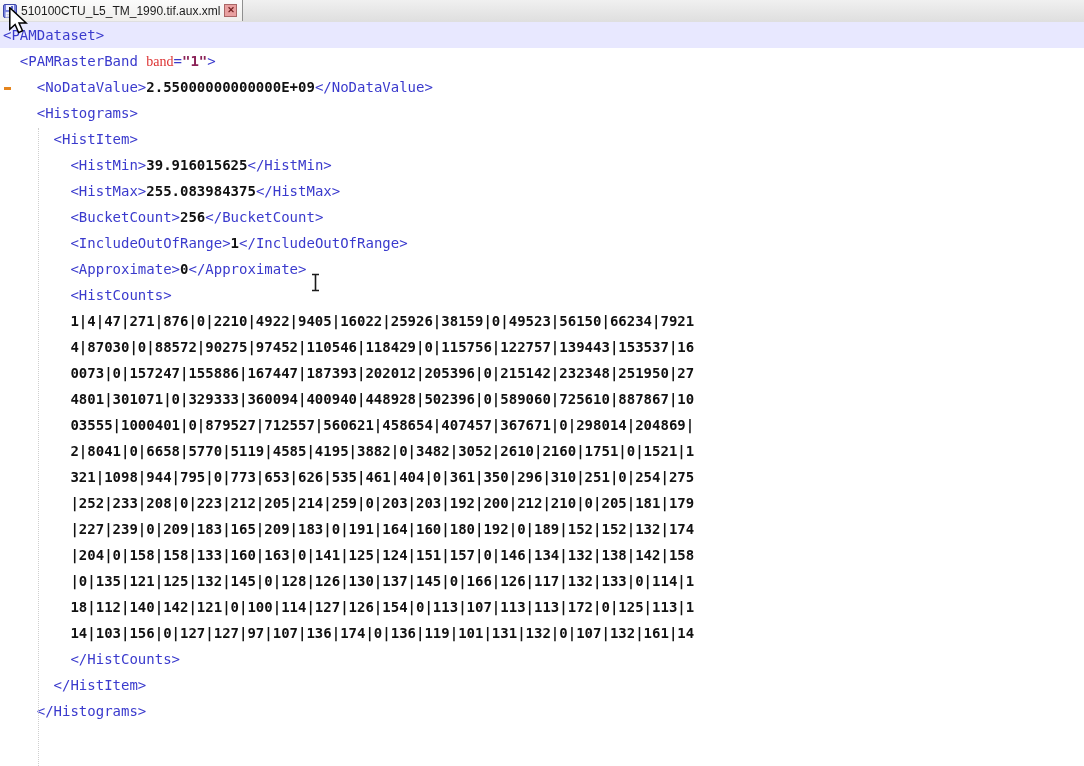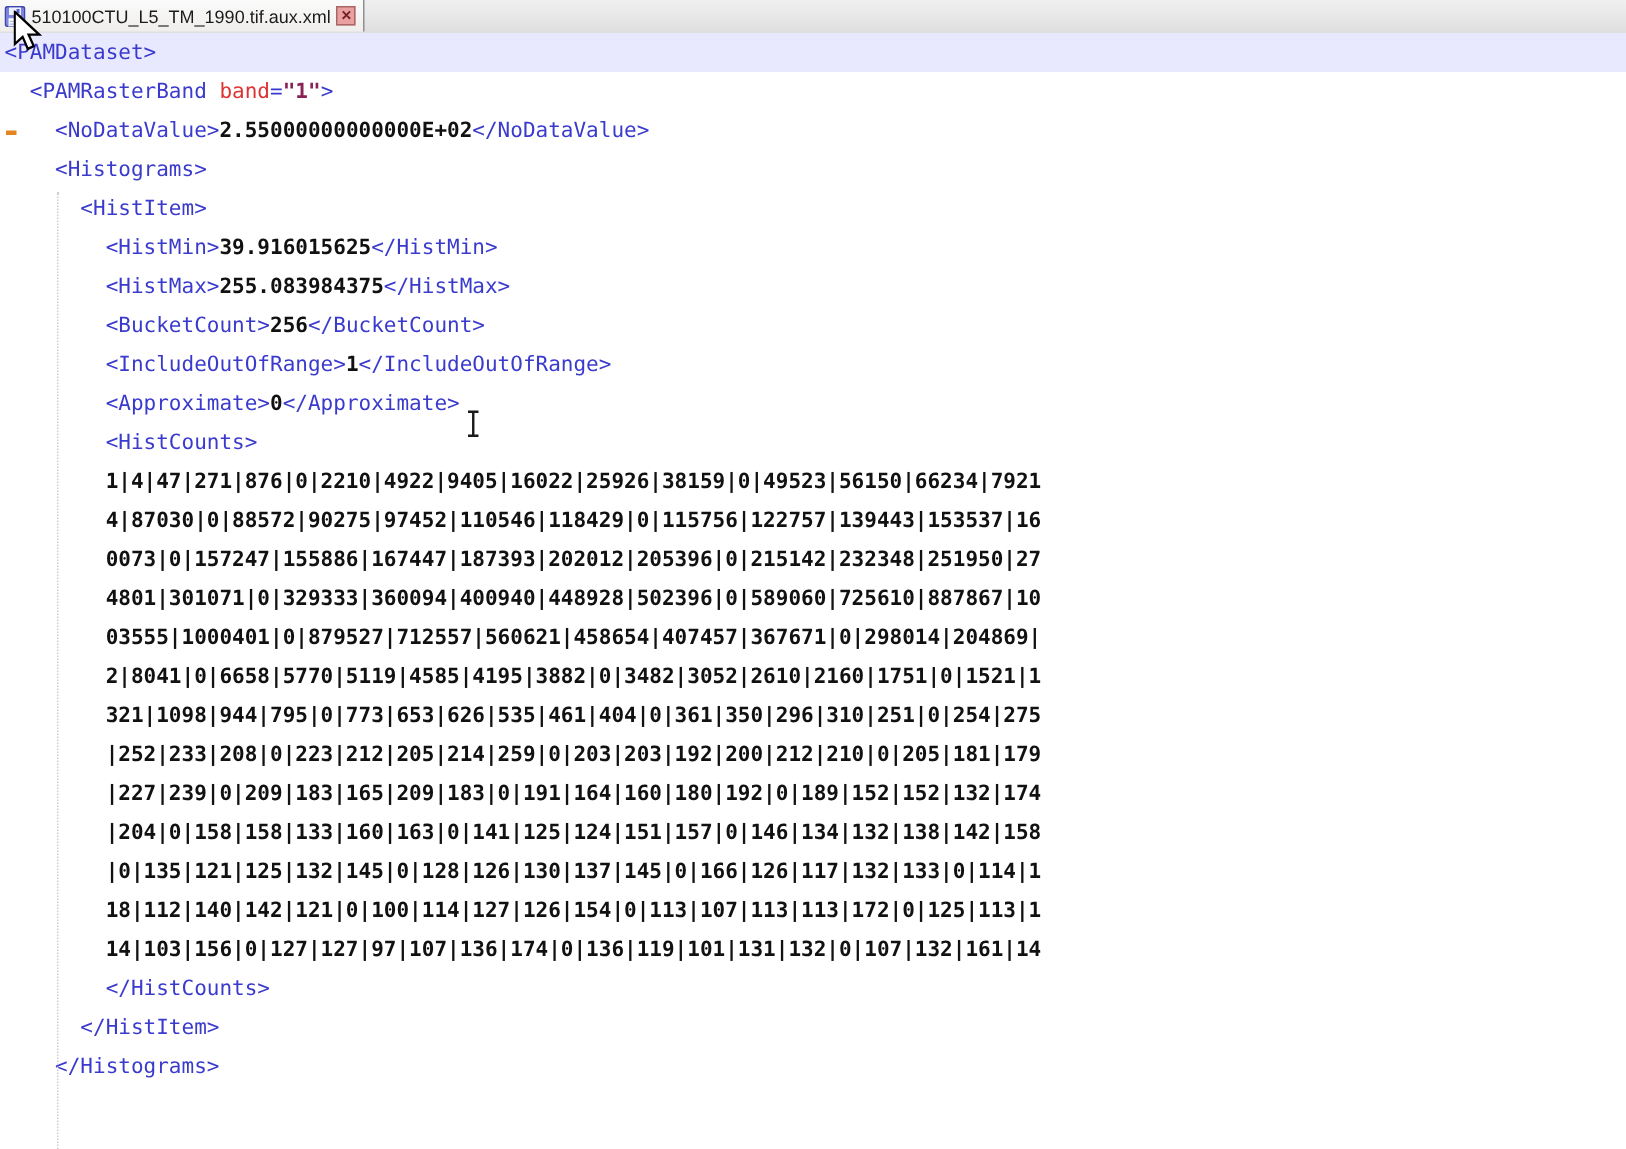--- a/index.html
+++ b/index.html
@@ -14,21 +14,21 @@
   .closebox{display:inline-block;width:13px;height:13px;box-sizing:border-box;
     background:#e9a0a0;border:1px solid #a66;color:#731f1f;font-size:9px;
     line-height:11px;text-align:center;font-weight:bold;cursor:default;}
   
   .editor{position:absolute;top:22px;left:0;right:0;bottom:0;background:#fff;
     font-family:"DejaVu Sans Mono","Liberation Mono",monospace;
     font-size:14px;line-height:26px;overflow:hidden;}
   .line{white-space:pre;height:26px;padding-left:3px;}
   .hl{background:var(--curline,#e8e8ff);}
   .tg{color:var(--tag,#3a3acd);}
-  .at{color:var(--attr,#dd3333);}
+  .at{color:var(--attr,#dd3333);font-family:Liberation Serif, serif;}
   .vl{color:var(--val,#8b2257);font-weight:bold;}
   .tx{color:var(--txt,#111);font-weight:bold;}
   .guide{position:absolute;left:38px;top:128px;bottom:0;width:0;
     border-left:1px dotted #cfcfcf;}
   .modmark{position:absolute;left:4px;top:87px;width:7px;height:3px;background:#e5851e;}
   .cursor-arrow{position:absolute;left:9px;top:7px;z-index:10;}
   .cursor-ibeam{position:absolute;left:310px;top:273px;z-index:10;}
 </style>
 </head>
 <body>
@@ -47,21 +47,21 @@
     </span>
     <span>510100CTU_L5_TM_1990.tif.aux.xml</span>
     <span class="closebox">✕</span>
   </div>
 </div>
 
 <div class="editor">
   <div>
       <div class="line hl"><span class="tg">&lt;PAMDataset&gt;</span></div>
       <div class="line">  <span class="tg">&lt;PAMRasterBand </span><span class="at">band</span><span class="tg">=</span><span class="vl">"1"</span><span class="tg">&gt;</span></div>
-      <div class="line">    <span class="tg">&lt;NoDataValue&gt;</span><span class="tx">2.55000000000000E+02</span><span class="tg">&lt;/NoDataValue&gt;</span></div>
+      <div class="line">    <span class="tg">&lt;NoDataValue&gt;</span><span class="tx">2.55000000000000E+09</span><span class="tg">&lt;/NoDataValue&gt;</span></div>
       <div class="line">    <span class="tg">&lt;Histograms&gt;</span></div>
       <div class="line">      <span class="tg">&lt;HistItem&gt;</span></div>
       <div class="line">        <span class="tg">&lt;HistMin&gt;</span><span class="tx">39.916015625</span><span class="tg">&lt;/HistMin&gt;</span></div>
       <div class="line">        <span class="tg">&lt;HistMax&gt;</span><span class="tx">255.083984375</span><span class="tg">&lt;/HistMax&gt;</span></div>
       <div class="line">        <span class="tg">&lt;BucketCount&gt;</span><span class="tx">256</span><span class="tg">&lt;/BucketCount&gt;</span></div>
       <div class="line">        <span class="tg">&lt;IncludeOutOfRange&gt;</span><span class="tx">1</span><span class="tg">&lt;/IncludeOutOfRange&gt;</span></div>
       <div class="line">        <span class="tg">&lt;Approximate&gt;</span><span class="tx">0</span><span class="tg">&lt;/Approximate&gt;</span></div>
       <div class="line">        <span class="tg">&lt;HistCounts&gt;</span></div>
       <div class="line">        <span class="tx">1|4|47|271|876|0|2210|4922|9405|16022|25926|38159|0|49523|56150|66234|7921</span></div>
       <div class="line">        <span class="tx">4|87030|0|88572|90275|97452|110546|118429|0|115756|122757|139443|153537|16</span></div>

